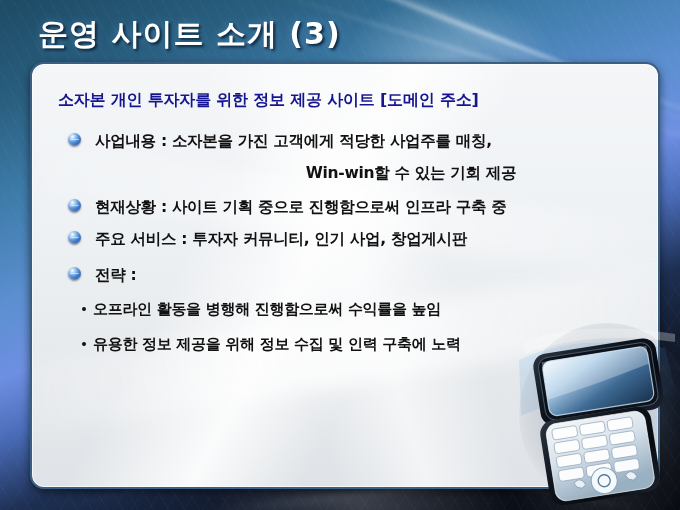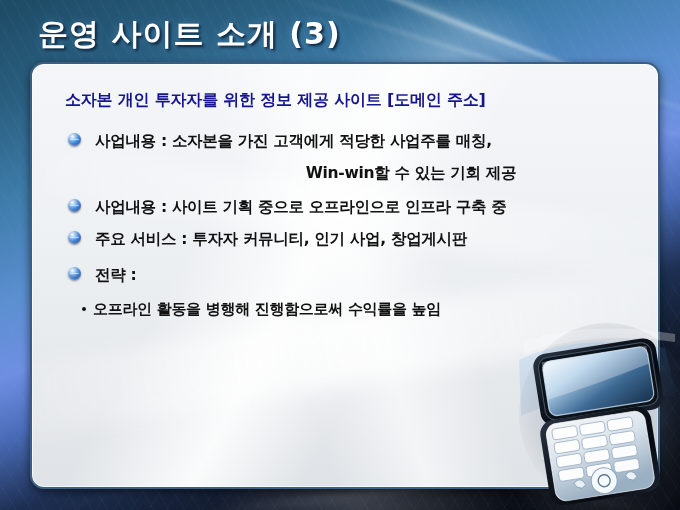--- a/index.html
+++ b/index.html
@@ -78,21 +78,21 @@
   }
   .panel-sheen2{
     position:absolute;width:700px;height:54px;left:-30px;top:120px;
     background:linear-gradient(90deg,rgba(255,255,255,0),rgba(255,255,255,.75),rgba(255,255,255,0));
     transform:rotate(7deg);filter:blur(8px);opacity:.7;pointer-events:none;
   }
 
   .panel-inner{position:relative;z-index:2;padding:0;}
 
   .subtitle{
-    position:absolute;left:33px;top:26px;
+    position:absolute;left:26px;top:26px;
     font-size:16px;font-weight:bold;color:#15158f;letter-spacing:-.2px;
     white-space:nowrap;
   }
 
   .bullets{position:absolute;left:10px;top:62px;right:18px;}
 
   .row{display:flex;align-items:flex-start;margin-bottom:2px;}
   .marker{
     flex:0 0 auto;width:13px;height:13px;margin:7px 14px 0 26px;border-radius:50%;
     background:
@@ -163,37 +163,41 @@
       <div class="bullets">
 
         <div class="row">
           <span class="marker"></span>
           <span class="row-text">사업내용 : 소자본을 가진 고객에게 적당한 사업주를 매칭,</span>
         </div>
         <div class="cont">Win-win할 수 있는 기회 제공</div>
 
         <div class="row">
           <span class="marker"></span>
-          <span class="row-text">사업내용 : 사이트 기획 중으로 오프라인으로 인프라 구축 중</span>
+          <span class="row-text">현재상황 : 사이트 기획 중으로 진행함으로써 인프라 구축 중</span>
         </div>
 
         <div class="row">
           <span class="marker"></span>
           <span class="row-text">주요 서비스 : 투자자 커뮤니티, 인기 사업, 창업게시판</span>
         </div>
 
         <div class="row" style="margin-top:6px;">
           <span class="marker"></span>
           <span class="row-text">전략 :</span>
         </div>
 
         <ul class="sub-list">
           <li class="sub-item">
             <span class="sub-dot"></span>
             <span class="sub-text">오프라인 활동을 병행해 진행함으로써 수익률을 높임</span>
+          </li>
+          <li class="sub-item">
+            <span class="sub-dot"></span>
+            <span class="sub-text">유용한 정보 제공을 위해 정보 수집 및 인력 구축에 노력</span>
           </li>
         </ul>
 
       </div>
     </div>
   </div>
 
   <svg class="phone-art" viewBox="0 0 165 190">
     <defs>
       <linearGradient id="bodyG" x1="0" y1="0" x2="1" y2="1">

